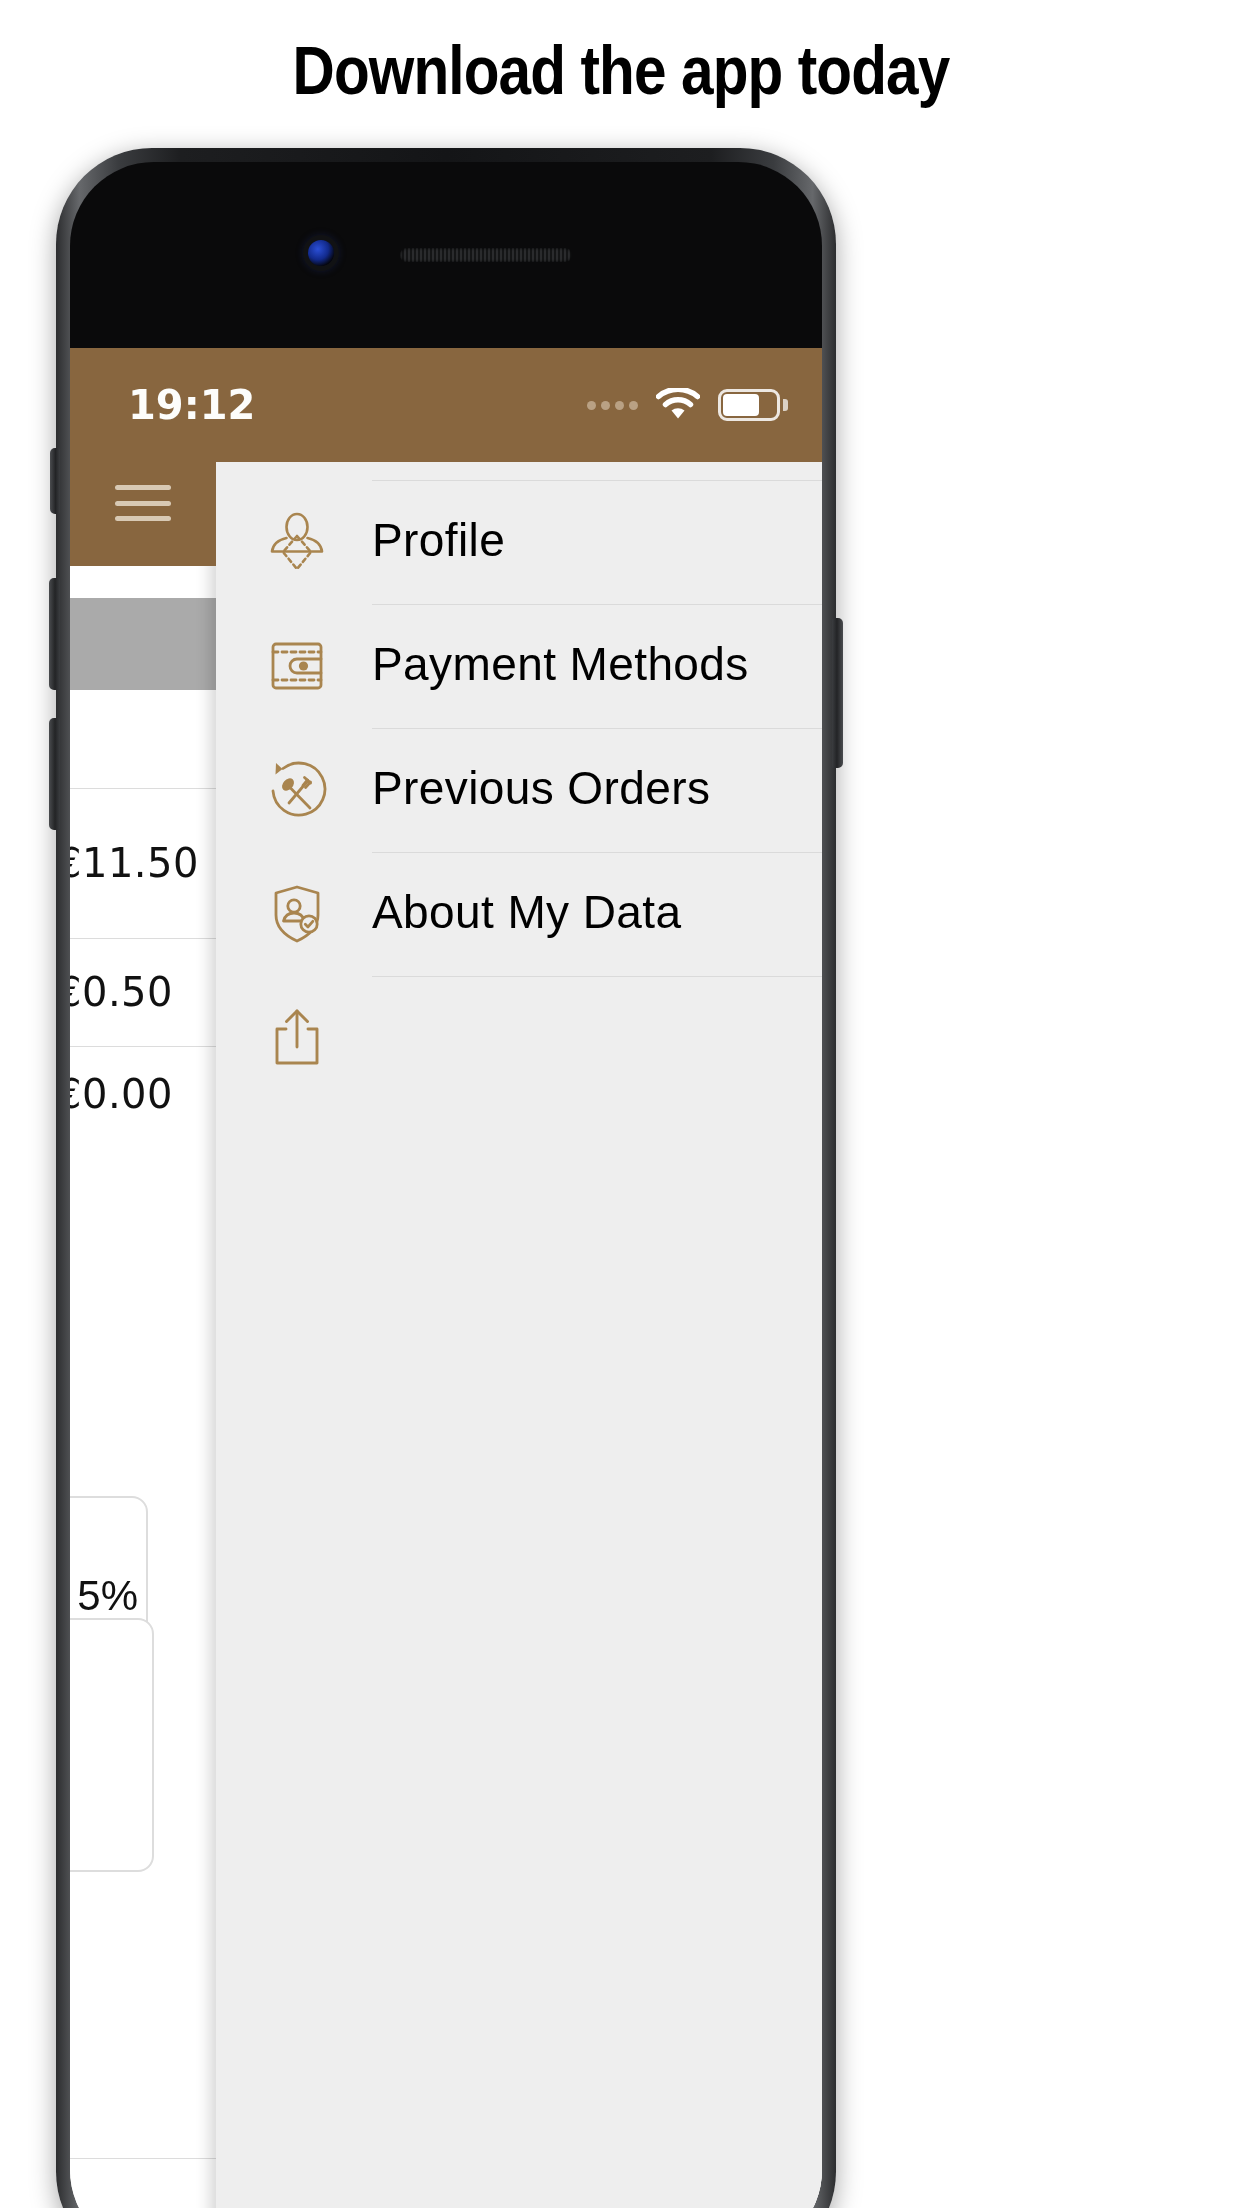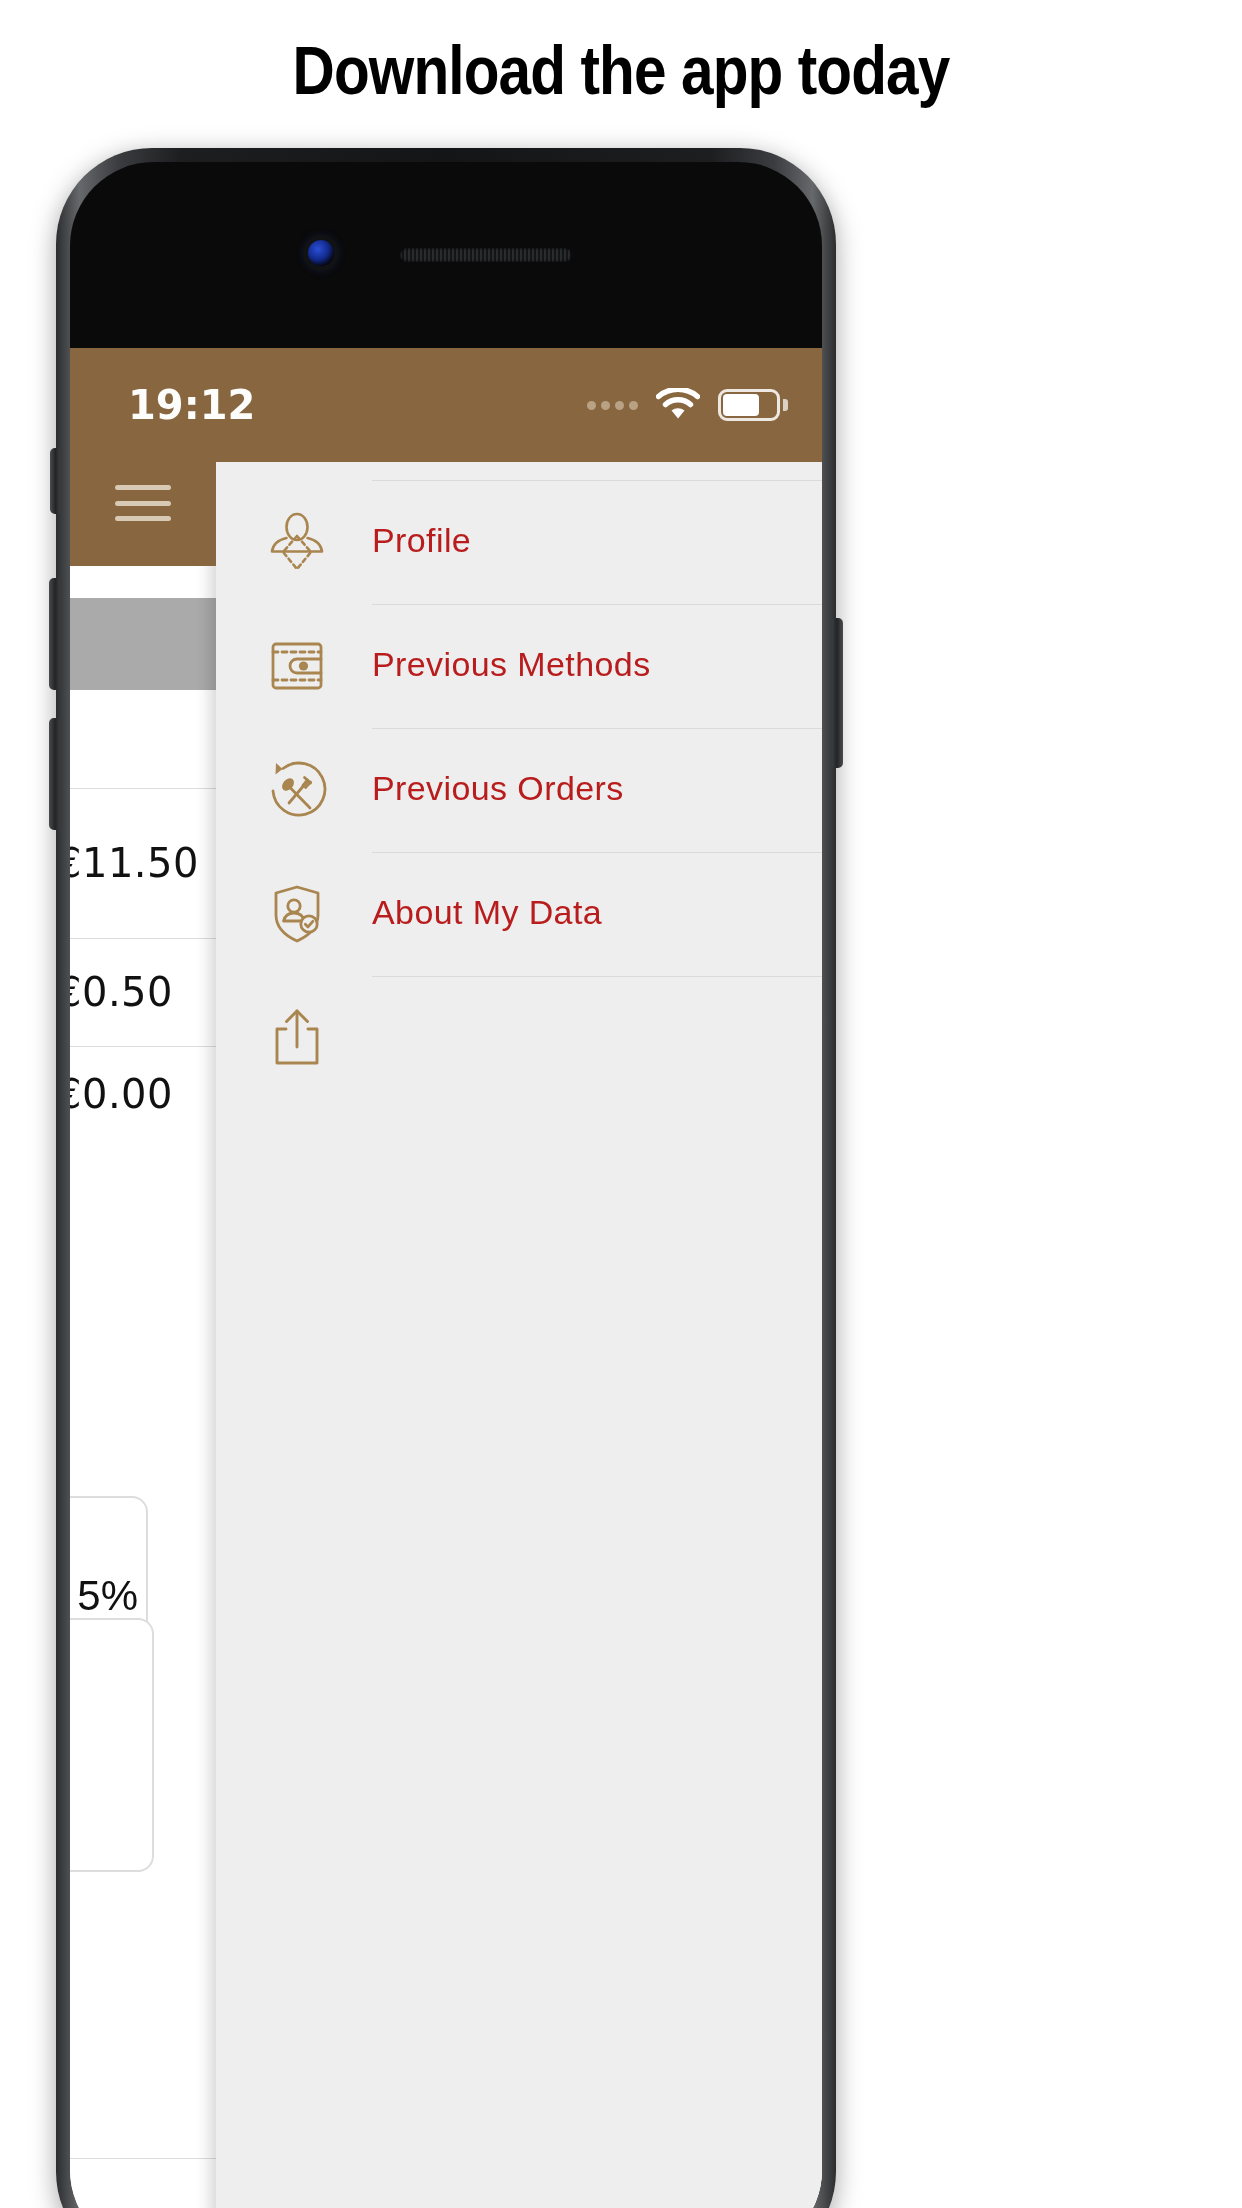--- a/index.html
+++ b/index.html
@@ -185,22 +185,22 @@
     cursor:pointer;
   }
   .menu-icon{
     width:78px;height:78px;flex:0 0 78px;
     display:flex;align-items:center;justify-content:center;
   }
   .menu-icon svg{width:70px;height:70px;display:block;}
   .menu-label{
     margin-left:36px;
     flex:1;
-    font-size:34px;
-    color:#b91c1c;
+    font-size:46px;
+    color:#000000;
     letter-spacing:.4px;
     line-height:1;
     padding-bottom:4px;
   }
   .menu-divider{
     position:absolute;
     left:156px;right:0;top:0;height:1px;
     background:#dadada;
   }
 </style>
@@ -301,21 +301,21 @@
             <div class="menu-divider"></div>
             <div class="menu-icon">
               <svg viewBox="0 0 70 70" fill="none" stroke="#a9854f" stroke-width="2.8" stroke-linecap="round" stroke-linejoin="round">
                 <rect x="11" y="13" width="48" height="44" rx="3"></rect>
                 <path d="M11 21 H59" stroke-dasharray="5 4"></path>
                 <path d="M11 49 H59" stroke-dasharray="5 4"></path>
                 <path d="M59 28 H35 a7 7 0 0 0 0 14 H59"></path>
                 <circle cx="41.5" cy="35" r="4.6" fill="#a9854f" stroke="none"></circle>
               </svg>
             </div>
-            <div class="menu-label">Previous Methods</div>
+            <div class="menu-label">Payment Methods</div>
           </div>
 
           <div class="menu-item">
             <div class="menu-divider"></div>
             <div class="menu-icon">
               <svg viewBox="0 0 70 70" fill="none" stroke="#a9854f" stroke-width="2.8" stroke-linecap="round" stroke-linejoin="round">
                 <path d="M21 13.5 A26 26 0 1 1 11 36"></path>
                 <path d="M14 8 L20.5 14 L13.5 19.5 Z" fill="#a9854f" stroke="none"></path>
                 <ellipse cx="26" cy="29.5" rx="5" ry="7" transform="rotate(42 26 29.5)" fill="#a9854f" stroke="none"></ellipse>
                 <path d="M28.5 33 L48 53"></path>

